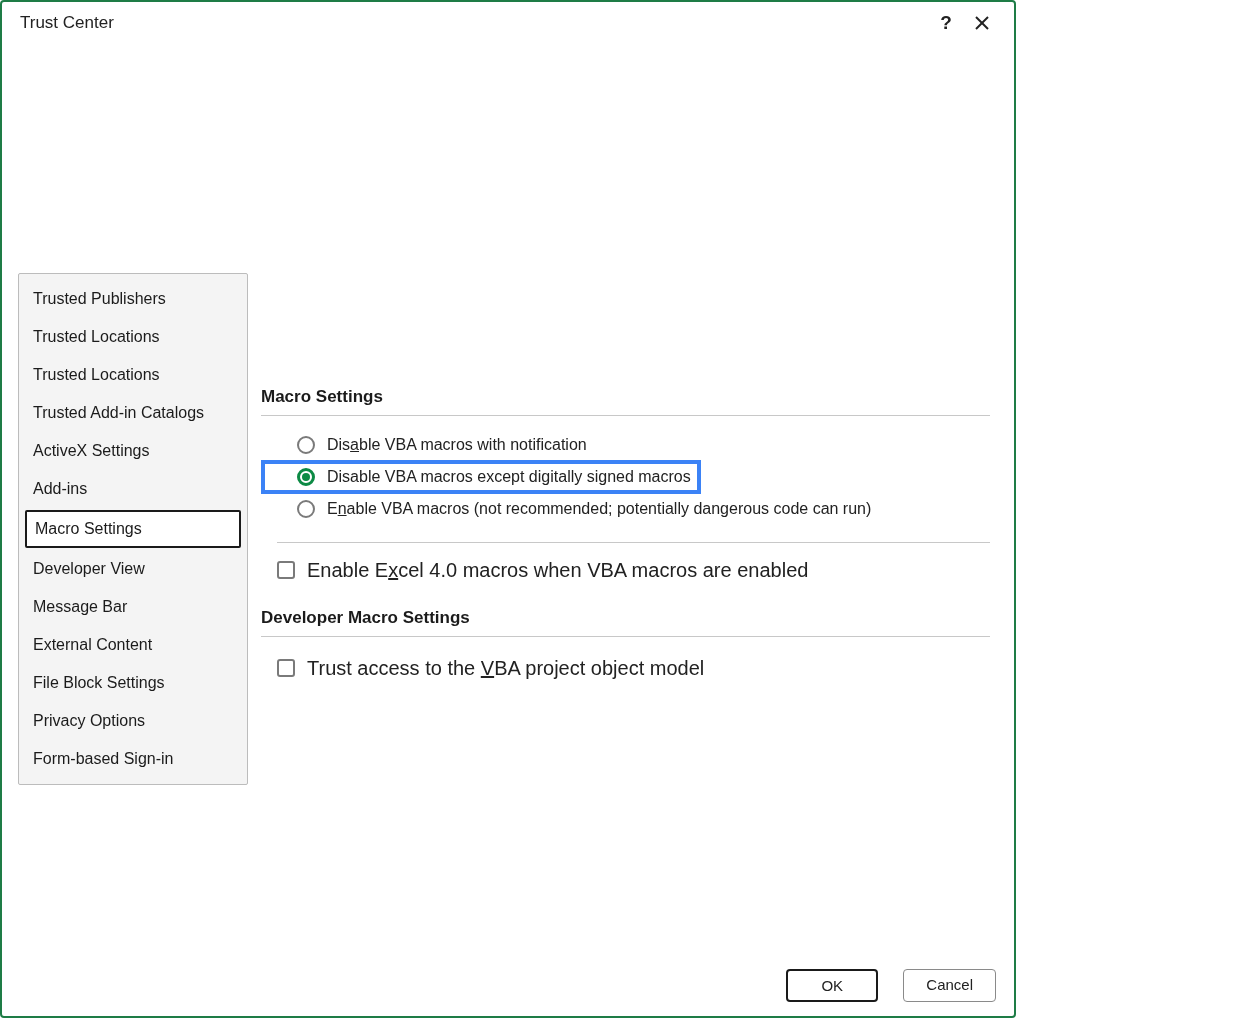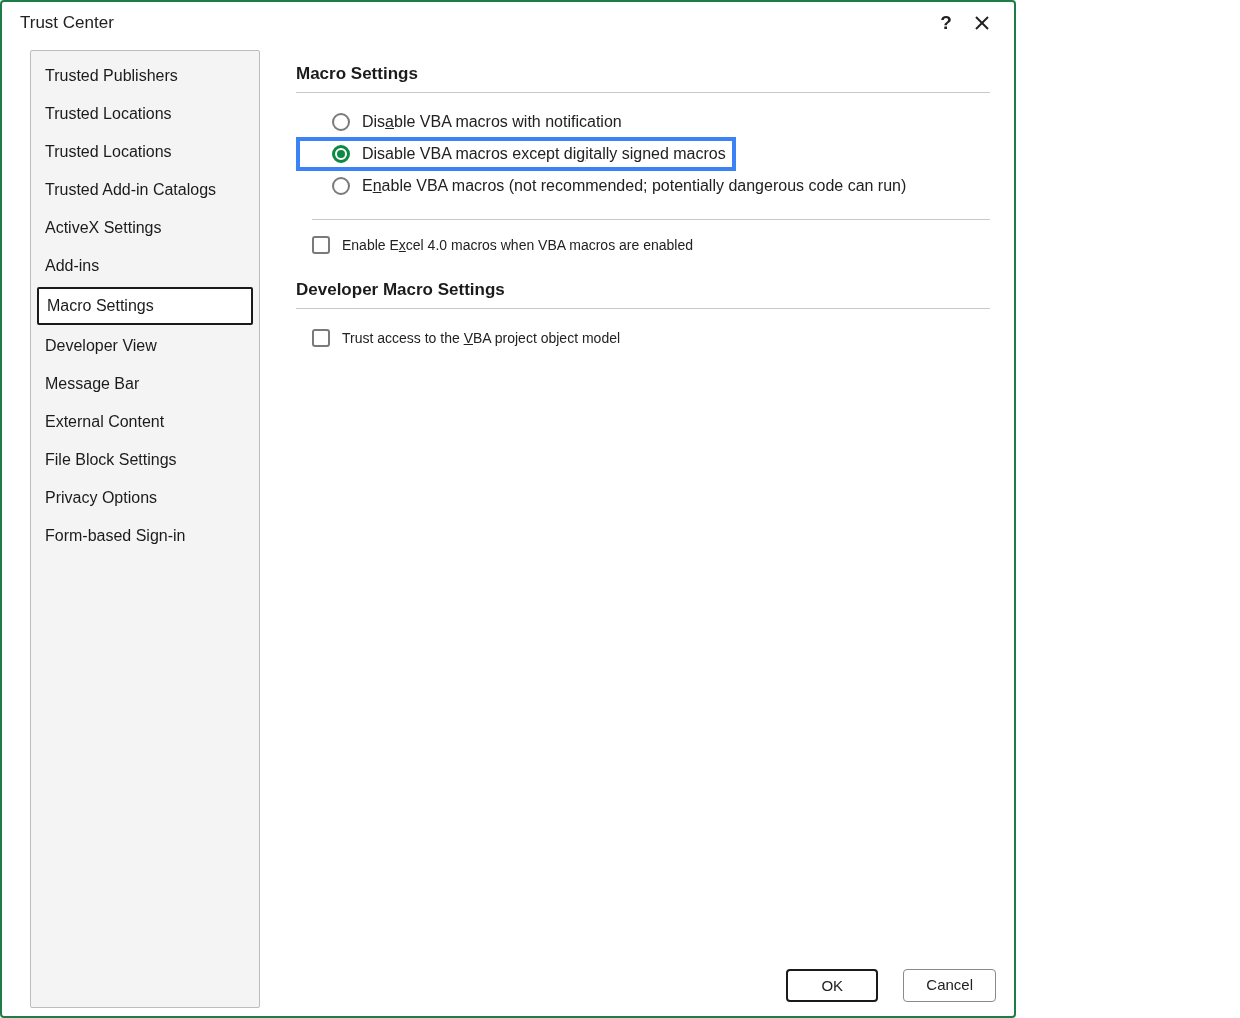--- a/index.html
+++ b/index.html
@@ -39,22 +39,23 @@
     font-size: 19px;
     font-weight: 700;
     cursor: default;
   }
   .titlebar .help-btn { font-weight: 700; }
   .titlebar .close-btn svg { display:block; }
 
   .body-area {
     flex: 1;
     display: flex;
-    padding: 6px 12px 8px 28px;
-    gap: 36px;
+    padding: 6px 12px 8px 16px;
+    gap: 13px;
+    align-items: center;
   }
 
   
   .sidebar {
     width: 230px;
     border: 1px solid #bcbcbc;
     border-radius: 2px;
     background: #f4f4f4;
     padding: 6px 0;
   }
@@ -133,21 +134,21 @@
     border: 2px solid #7a7a7a;
     border-radius: 3px;
     flex-shrink: 0;
   }
 
   .checkbox-row {
     display: flex;
     align-items: center;
     gap: 12px;
     padding: 6px 0 6px 16px;
-    font-size: 14px;
+    font-size: 20px;
   }
 
   .inner-rule {
     border: none;
     border-top: 1px solid #c8c8c8;
     margin: 18px 0 10px 16px;
   }
 
   .u { text-decoration: underline; }
 

